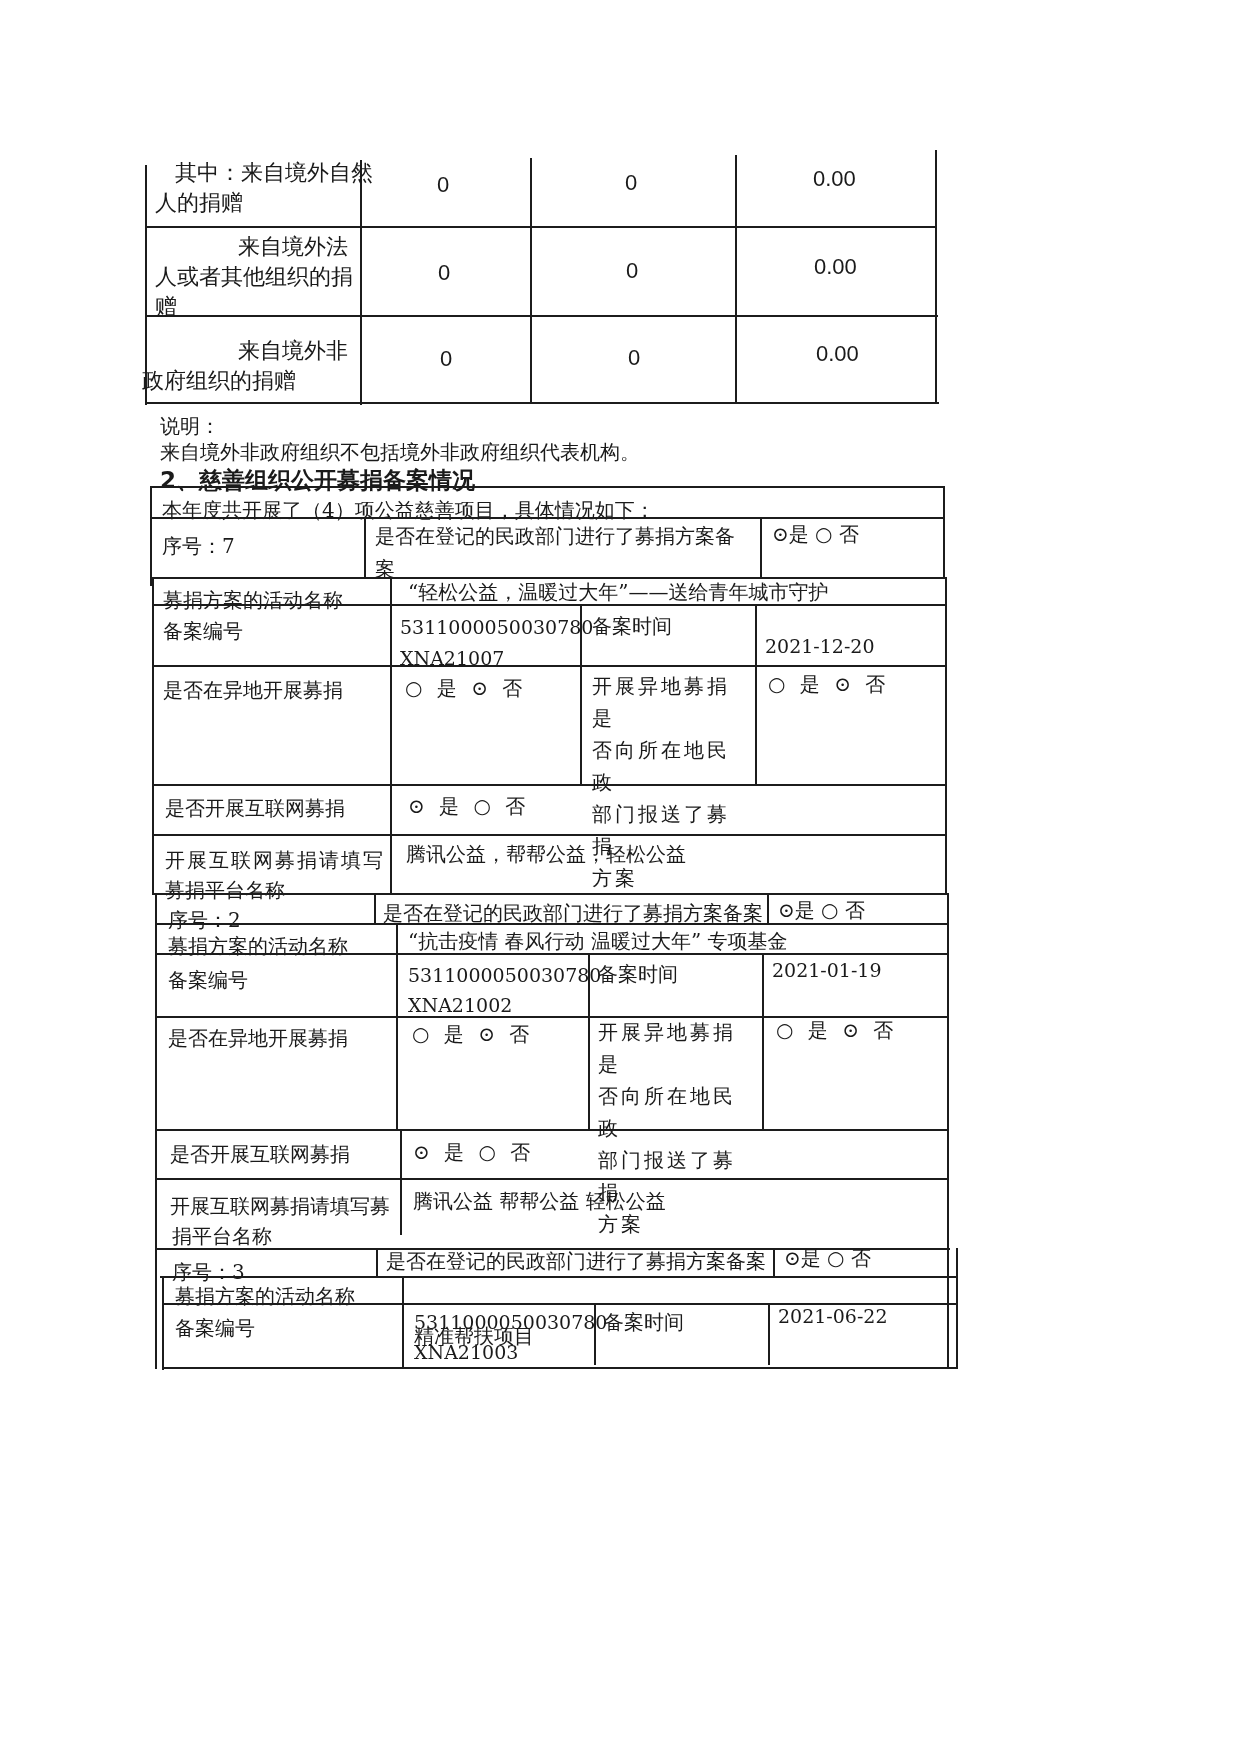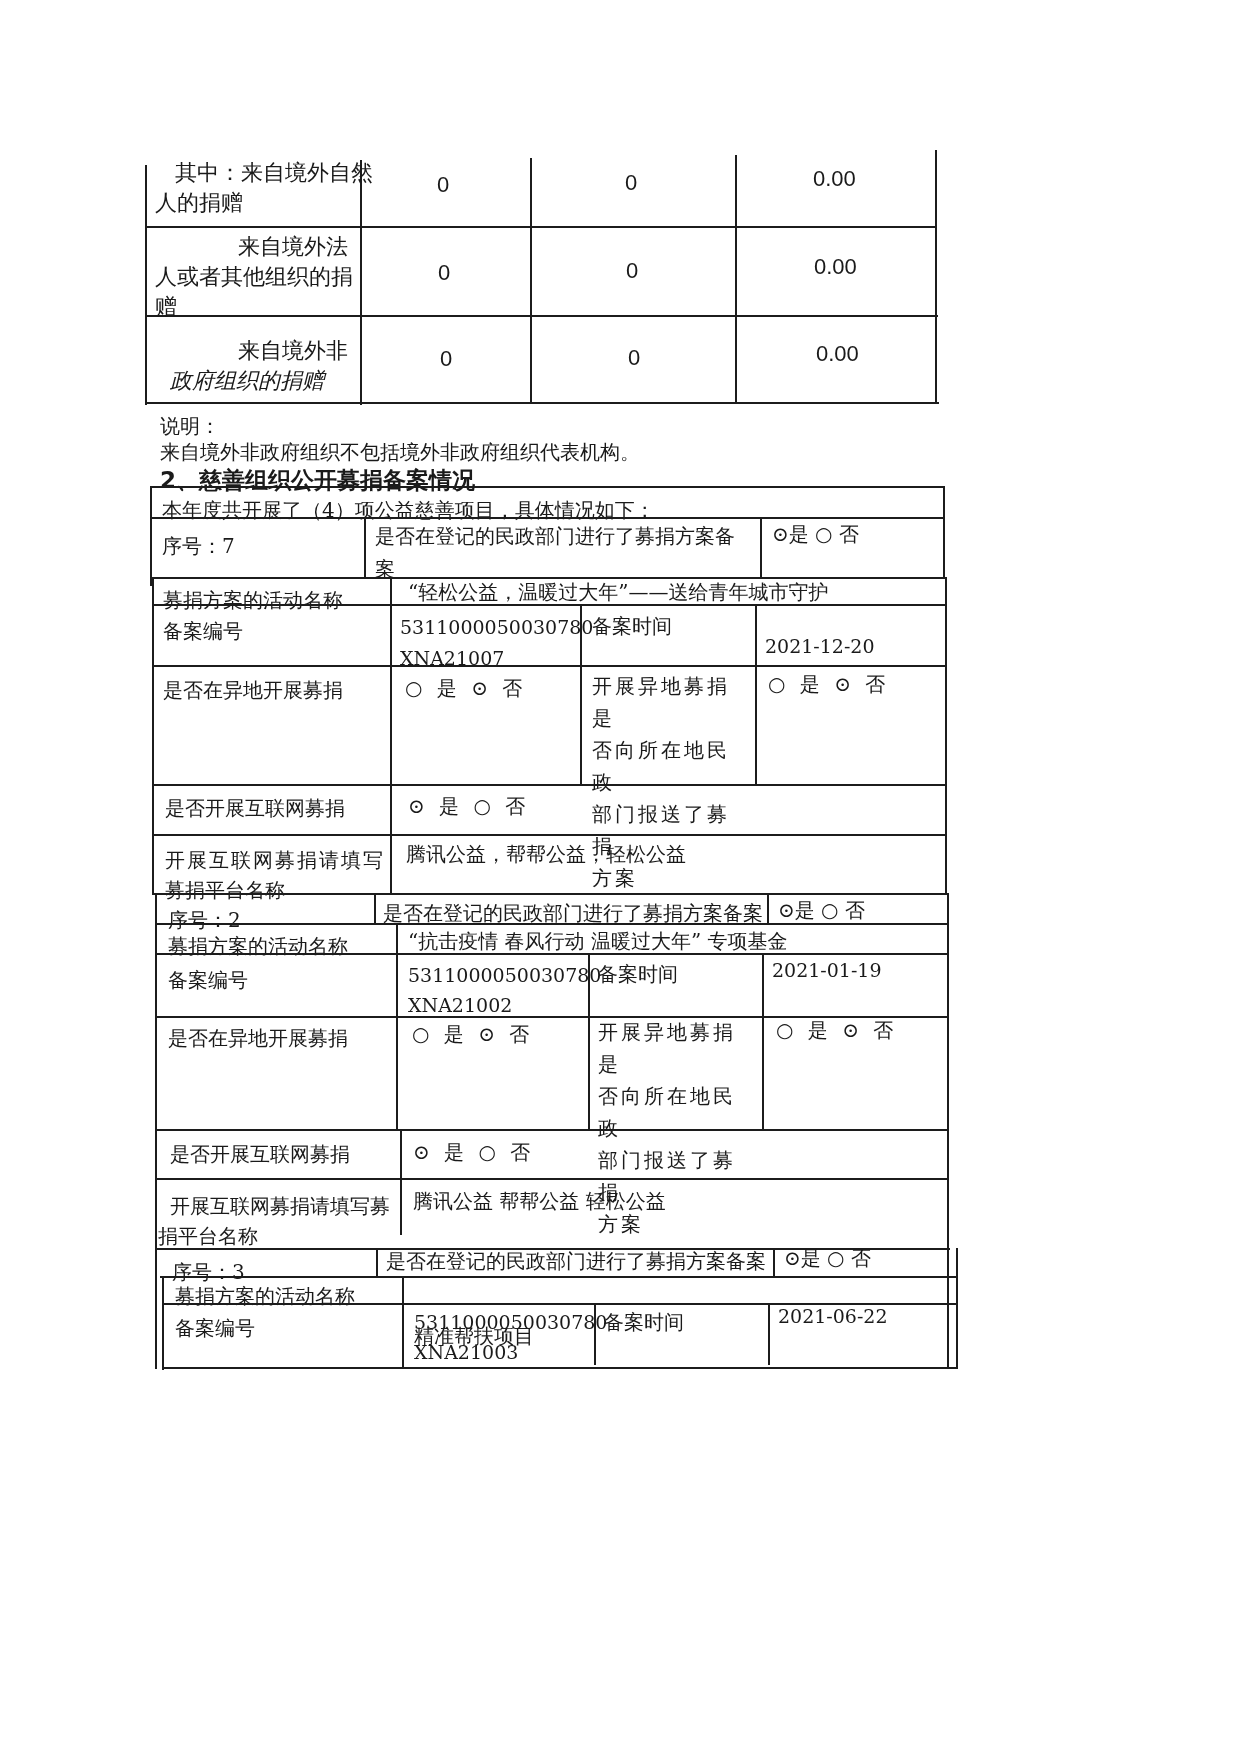--- a/index.html
+++ b/index.html
@@ -39,21 +39,21 @@
   <div class="abs num" style="left:813px; top:166px;">0.00</div>
 
   <div class="abs sans t1" style="left:238px; top:230px;">来自境外法</div>
   <div class="abs sans t1" style="left:155px; top:260px;">人或者其他组织的捐</div>
   <div class="abs sans t1" style="left:155px; top:290px;">赠</div>
   <div class="abs num" style="left:438px; top:260px;">0</div>
   <div class="abs num" style="left:626px; top:258px;">0</div>
   <div class="abs num" style="left:814px; top:254px;">0.00</div>
 
   <div class="abs sans t1" style="left:238px; top:334px;">来自境外非</div>
-  <div class="abs sans t1" style="left:170px; top:364px;font-style:italic;">政府组织的捐赠</div>
+  <div class="abs sans t1" style="left:142px; top:364px;">政府组织的捐赠</div>
   <div class="abs num" style="left:440px; top:346px;">0</div>
   <div class="abs num" style="left:628px; top:345px;">0</div>
   <div class="abs num" style="left:816px; top:341px;">0.00</div>
 </div>
 
 <div class="abs sans t2" style="left:160px; top:410px;">说明：</div>
 <div class="abs sans t2" style="left:160px; top:436px;">来自境外非政府组织不包括境外非政府组织代表机构。</div>
 
 <div class="abs heading" style="left:160px; top:465px;">2、慈善组织公开募捐备案情况</div>
 
@@ -155,21 +155,21 @@
 
   <div class="line-h" style="left:155px; top:1129px; width:793px;"></div>
 
   <div class="abs t2" style="left:170px; top:1138px;">是否开展互联网募捐</div>
   <div class="line-v" style="left:400px; top:1129px; height:106px;"></div>
   <div class="abs t2" style="left:413px; top:1136px; letter-spacing:4px;">⊙ 是 ○ 否</div>
 
   <div class="line-h" style="left:155px; top:1178px; width:793px;"></div>
 
   <div class="abs t2" style="left:170px; top:1190px;">开展互联网募捐请填写募</div>
-  <div class="abs t2" style="left:158px; top:1220px;">捐平台名称</div>
+  <div class="abs t2" style="left:172px; top:1220px;">捐平台名称</div>
   <div class="abs t2" style="left:413px; top:1185px;">腾讯公益 帮帮公益 轻松公益</div>
 
   <div class="line-h" style="left:157px; top:1248px; width:793px;"></div>
 
   <div class="abs t2" style="left:172px; top:1256px;">序号：3</div>
   <div class="line-v" style="left:376px; top:1248px; height:28px;"></div>
   <div class="abs t2" style="left:386px; top:1245px;">是否在登记的民政部门进行了募捐方案备案</div>
   <div class="line-v" style="left:773px; top:1248px; height:28px;"></div>
   <div class="abs t2" style="left:784px; top:1242px;">⊙是 ○ 否</div>
 

